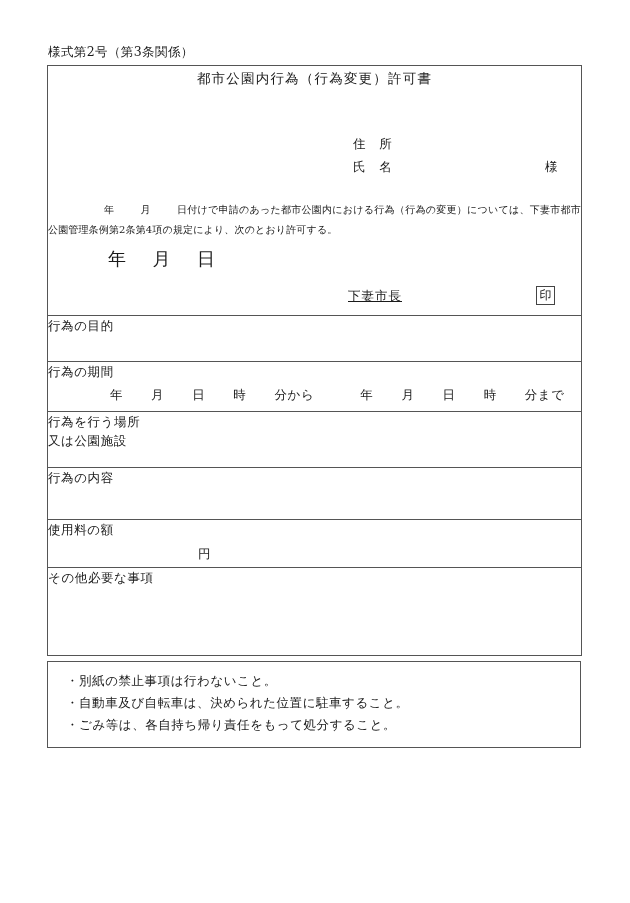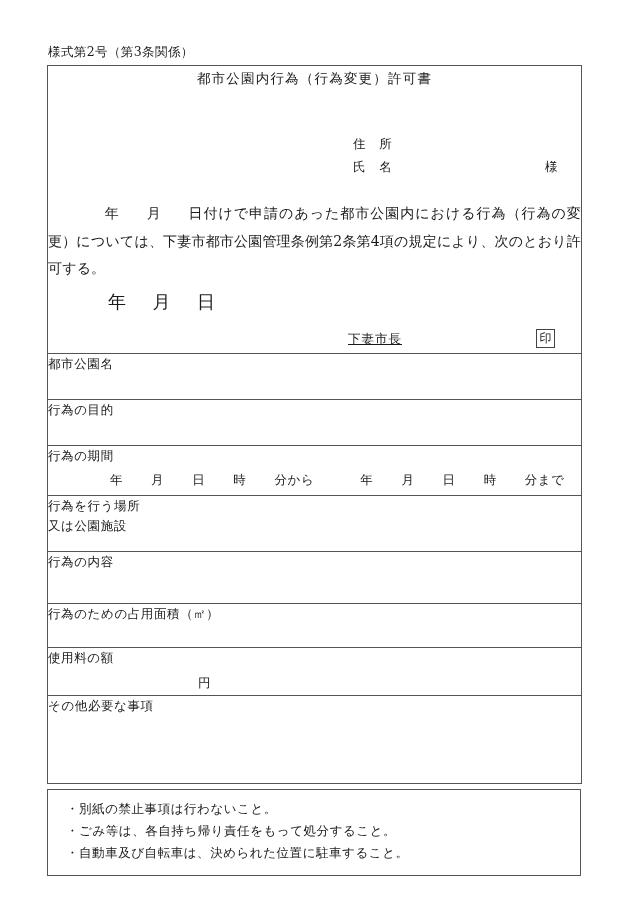--- a/index.html
+++ b/index.html
@@ -75,21 +75,21 @@
     white-space: nowrap;
   }
   .addressee .sama {
     position: absolute;
     left: 192px;
     top: 0;
   }
 
   .body-text {
     margin: 22px 0 0 0;
-    font-size: 14px;
+    font-size: 10px;
     line-height: 1.95;
     letter-spacing: .15px;
     text-align: justify;
   }
   .body-text .indent {
     display: inline-block;
     width: 56px;
   }
   .sp-s { display: inline-block; width: 26px; }
 
@@ -218,25 +218,20 @@
           </div>
 
           <div class="signature-line">
             <span class="mayor">下妻市長</span>
             <span class="seal-box">印</span>
           </div>
 
         </td>
       </tr>
 
-      <tr>
-        <td class="field-cell f-h46">
-          <span>都市公園名</span>
-        </td>
-      </tr>
 
       <tr>
         <td class="field-cell f-h46">
           <span>行為の目的</span>
         </td>
       </tr>
 
       <tr>
         <td class="field-cell f-h50">
           <span>行為の期間</span>
@@ -252,41 +247,36 @@
           <div>又は公園施設</div>
         </td>
       </tr>
 
       <tr>
         <td class="field-cell f-h52">
           <span>行為の内容</span>
         </td>
       </tr>
 
-      <tr>
-        <td class="field-cell f-h44">
-          <span>行為のための占用面積（㎡）</span>
-        </td>
-      </tr>
 
       <tr>
         <td class="field-cell f-h48">
           <span>使用料の額</span>
           <div class="yen-line">円</div>
         </td>
       </tr>
 
       <tr>
         <td class="field-cell f-h88">
           <span>その他必要な事項</span>
         </td>
       </tr>
 
     </tbody>
   </table>
 
   <div class="conditions">
     <div class="cond-item">・別紙の禁止事項は行わないこと。</div>
+    <div class="cond-item">・自動車及び自転車は、決められた位置に駐車すること。</div>
     <div class="cond-item">・ごみ等は、各自持ち帰り責任をもって処分すること。</div>
-    <div class="cond-item">・自動車及び自転車は、決められた位置に駐車すること。</div>
   </div>
 
 </div>
 
 </body></html>

